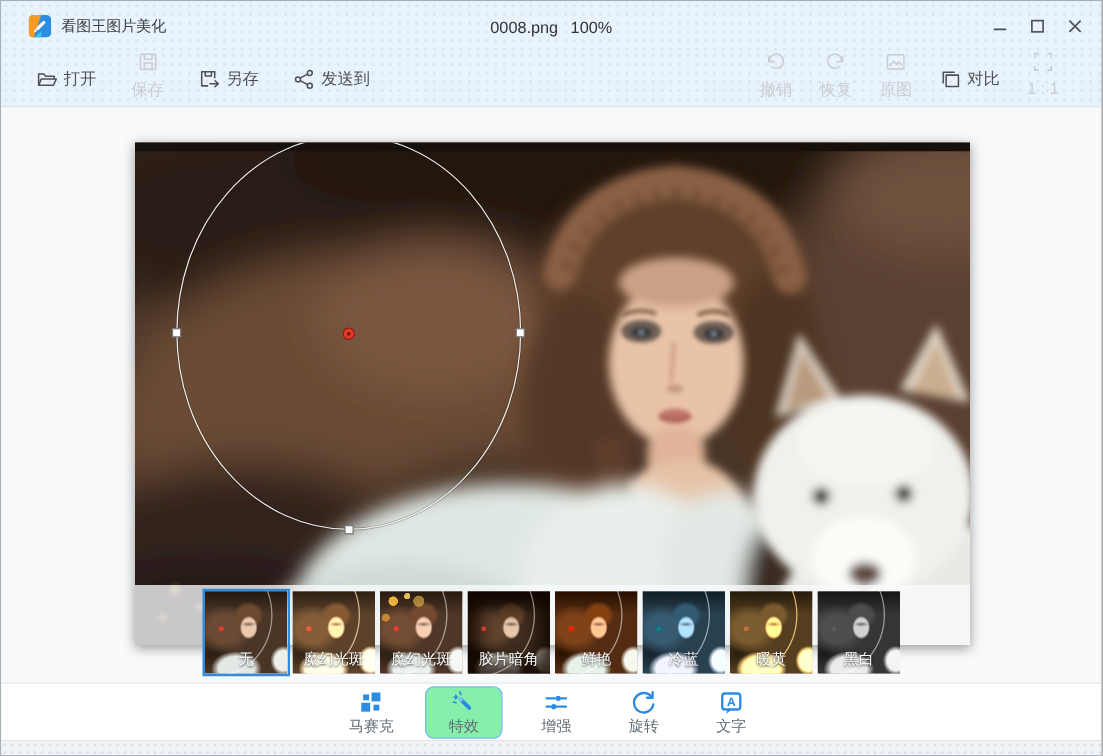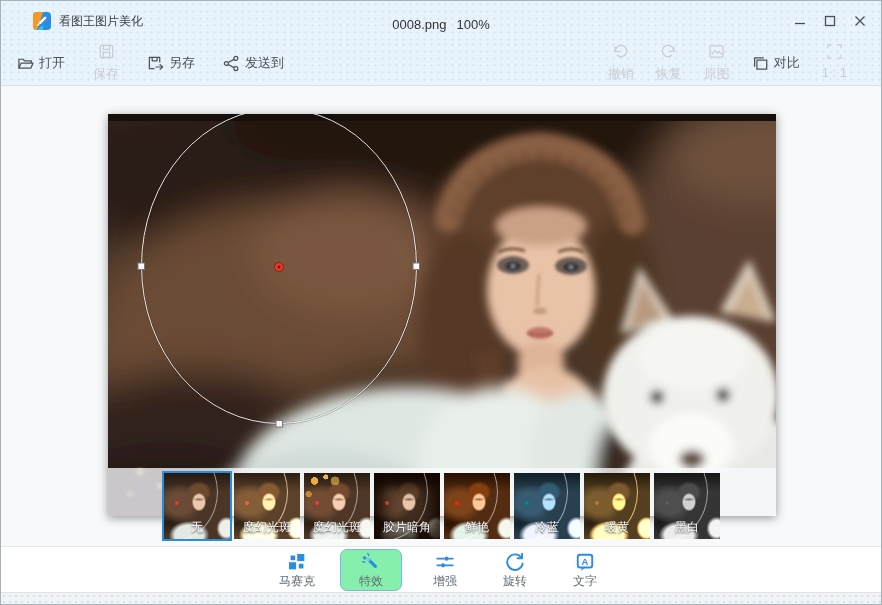--- a/index.html
+++ b/index.html
@@ -8,36 +8,36 @@
 
   .window { position:relative; width:882px; height:605px; border:1px solid #a7b1b8; background:#f8f9fa; overflow:hidden; }
 
   
   .titlebar {
     position:relative; height:40px; background:#e9f3fb;
     background-image:radial-gradient(rgba(140,190,230,.22) 1px, rgba(0,0,0,0) 1.3px);
     background-size:7px 7px;
     display:flex; align-items:center;
   }
-  .title-left { display:flex; align-items:center; gap:8px; margin-left:32px;justify-content:space-between; }
+  .title-left { display:flex; align-items:center; gap:8px; margin-left:22px;justify-content:space-between; }
   .app-icon { width:18px; height:18px; display:inline-block; }
   .app-title { font-size:12px; color:#3a3e42; }
-  .title-center { position:absolute; left:0; right:0; top:16px; height:40px;
-    display:flex; justify-content:center; gap:10px;
+  .title-center { position:absolute; left:0; right:0; top:0; height:40px;
+    display:flex; align-items:center; justify-content:center; gap:10px;
     font-size:13px; color:#333; pointer-events:none; }
   .win-controls { position:absolute; right:6px; top:0; height:40px; display:flex; }
   .wc { width:30px; height:40px; display:flex; align-items:center; justify-content:center; color:#4a4f54; cursor:default; }
 
   
   .toolbar {
     height:45px; background:#e9f3fb;
     background-image:radial-gradient(rgba(140,190,230,.22) 1px, rgba(0,0,0,0) 1.3px);
     background-size:7px 7px;
     border-bottom:1px solid #d8e1e7;
-    display:flex; align-items:center; padding:0 34px 0 16px;
+    display:flex; padding:0 34px 0 28px;
   }
   .tb-left { display:flex; gap:28px; }
   .tb-right { margin-left:auto; display:flex; gap:22px; }
   .tbtn { display:flex; align-items:center; gap:5px; background:none; border:none;
     font-family:inherit; font-size:13px; color:#4d5156; cursor:pointer; }
   .tbtn.disabled { color:#c8cdd2; cursor:default;flex-direction:column; }
   .tbtn svg { display:block; }
 
   
   .canvas { position:relative; height:460px; background:#f8f9fa; }

